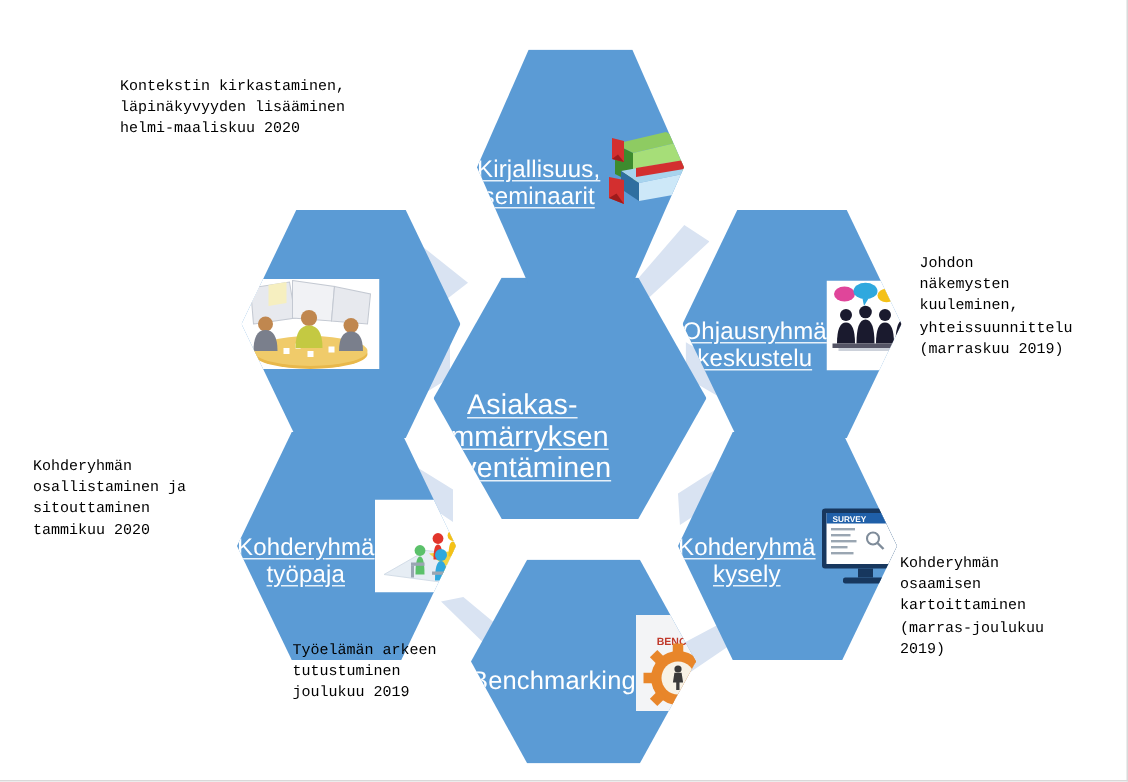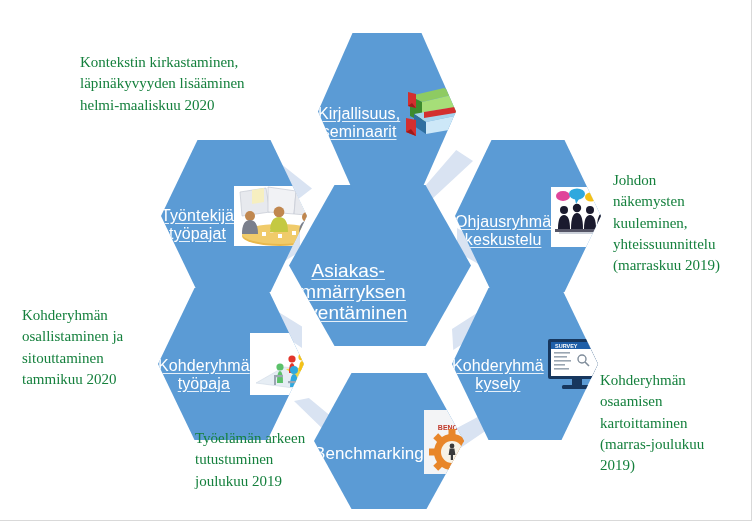--- a/index.html
+++ b/index.html
@@ -38,25 +38,25 @@
   .hex .cap.nound{text-decoration:none;}
 
   .art{margin-top:2px;}
 
   
   .wedge{position:absolute;background:#D9E3F2;}
 
   
   .note{
     position:absolute;
-    color:#15803d;
-    font-size:15px;
+    color:#000000;
+    font-size:10px;
     line-height:1.42;
     white-space:pre-line;
-    font-family:Liberation Serif, serif;
+    font-family:Liberation Mono, monospace;
   }
 </style>
 </head>
 <body>
 
 <div id="stage">
 
   <div class="wedge" style="left:413px;top:150px;width:60px;height:50px;
               clip-path:polygon(0% 100%,72% 0%,100% 22%,30% 100%);"></div>
 
@@ -266,22 +266,20 @@
         </g>
 
         <rect x="24" y="42" width="9" height="2.2" fill="#9aa6b2"></rect>
         <rect x="24" y="44" width="2" height="8" fill="#9aa6b2"></rect>
         <rect x="38" y="48" width="11" height="2.2" fill="#9aa6b2"></rect>
       </svg>
     </div>
   </div>
 
   <div class="hex" style="left:161px;top:140px;width:146px;height:152px;">
-    <div class="cap" style="font-size: 16px; margin-top: 18px; text-decoration-line: underline;">Työntekijä
-työpajat</div>
     <div class="art" style="margin-top:4px;">
       <svg width="92" height="60" viewBox="0 0 92 60">
         <rect x="0" y="0" width="92" height="60" fill="#ffffff"></rect>
 
         <polygon points="6,6 32,2 36,26 8,30" fill="#E7E9EE" stroke="#c4c9d2" stroke-width="0.7"></polygon>
         <polygon points="34,1 62,5 60,28 34,26" fill="#F1F2F5" stroke="#c4c9d2" stroke-width="0.7"></polygon>
         <polygon points="62,5 86,10 84,30 60,28" fill="#E7E9EE" stroke="#c4c9d2" stroke-width="0.7"></polygon>
         <polygon points="18,4 30,2 30,16 18,18" fill="#F6EFC0"></polygon>
 
         <ellipse cx="46" cy="50" rx="38" ry="10" fill="#E8B84B"></ellipse>

